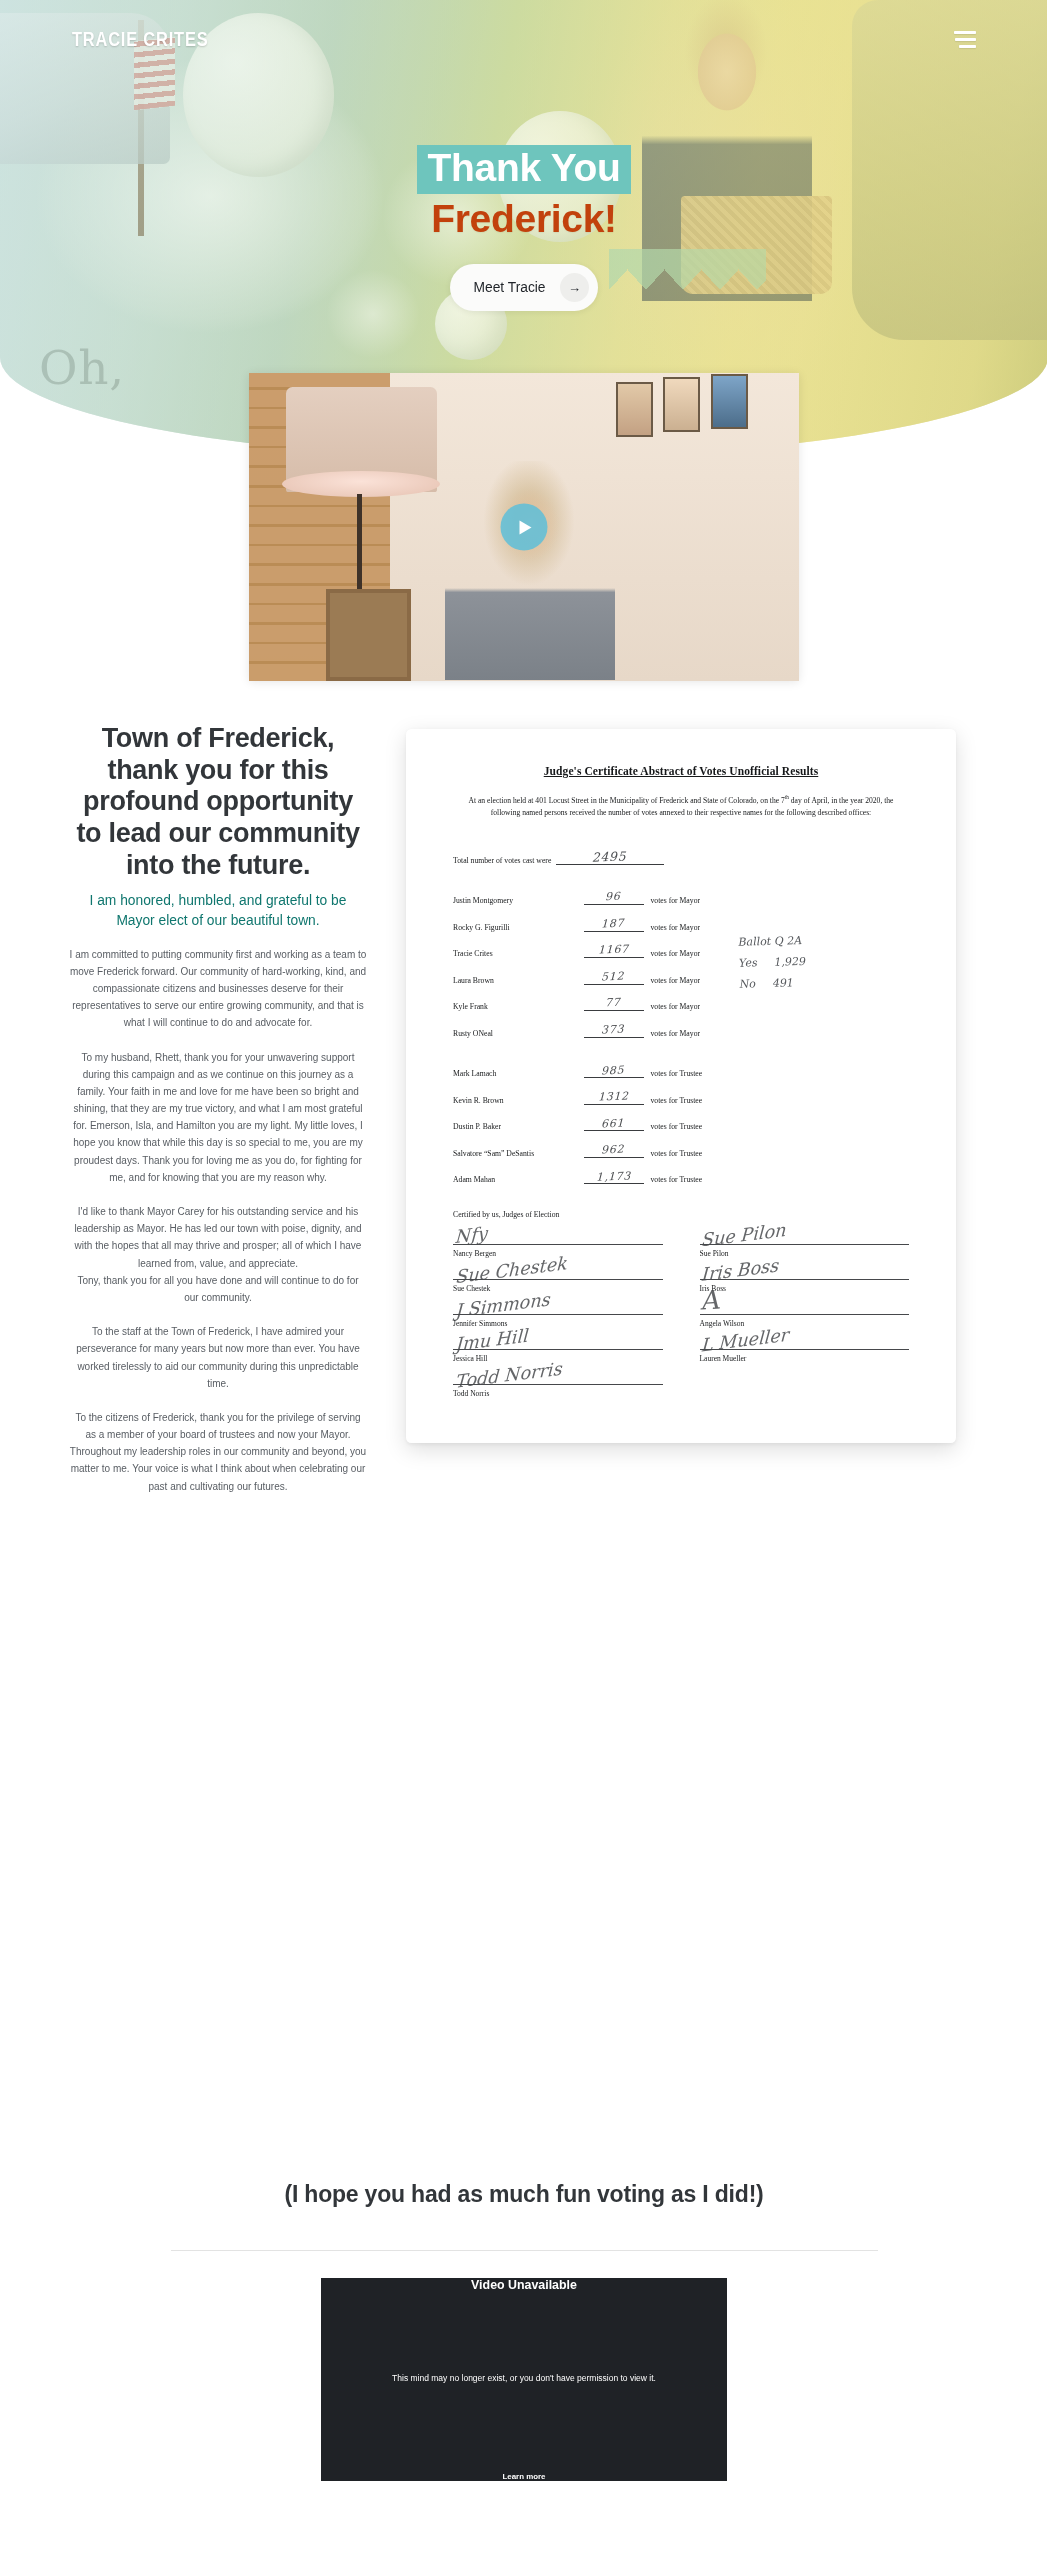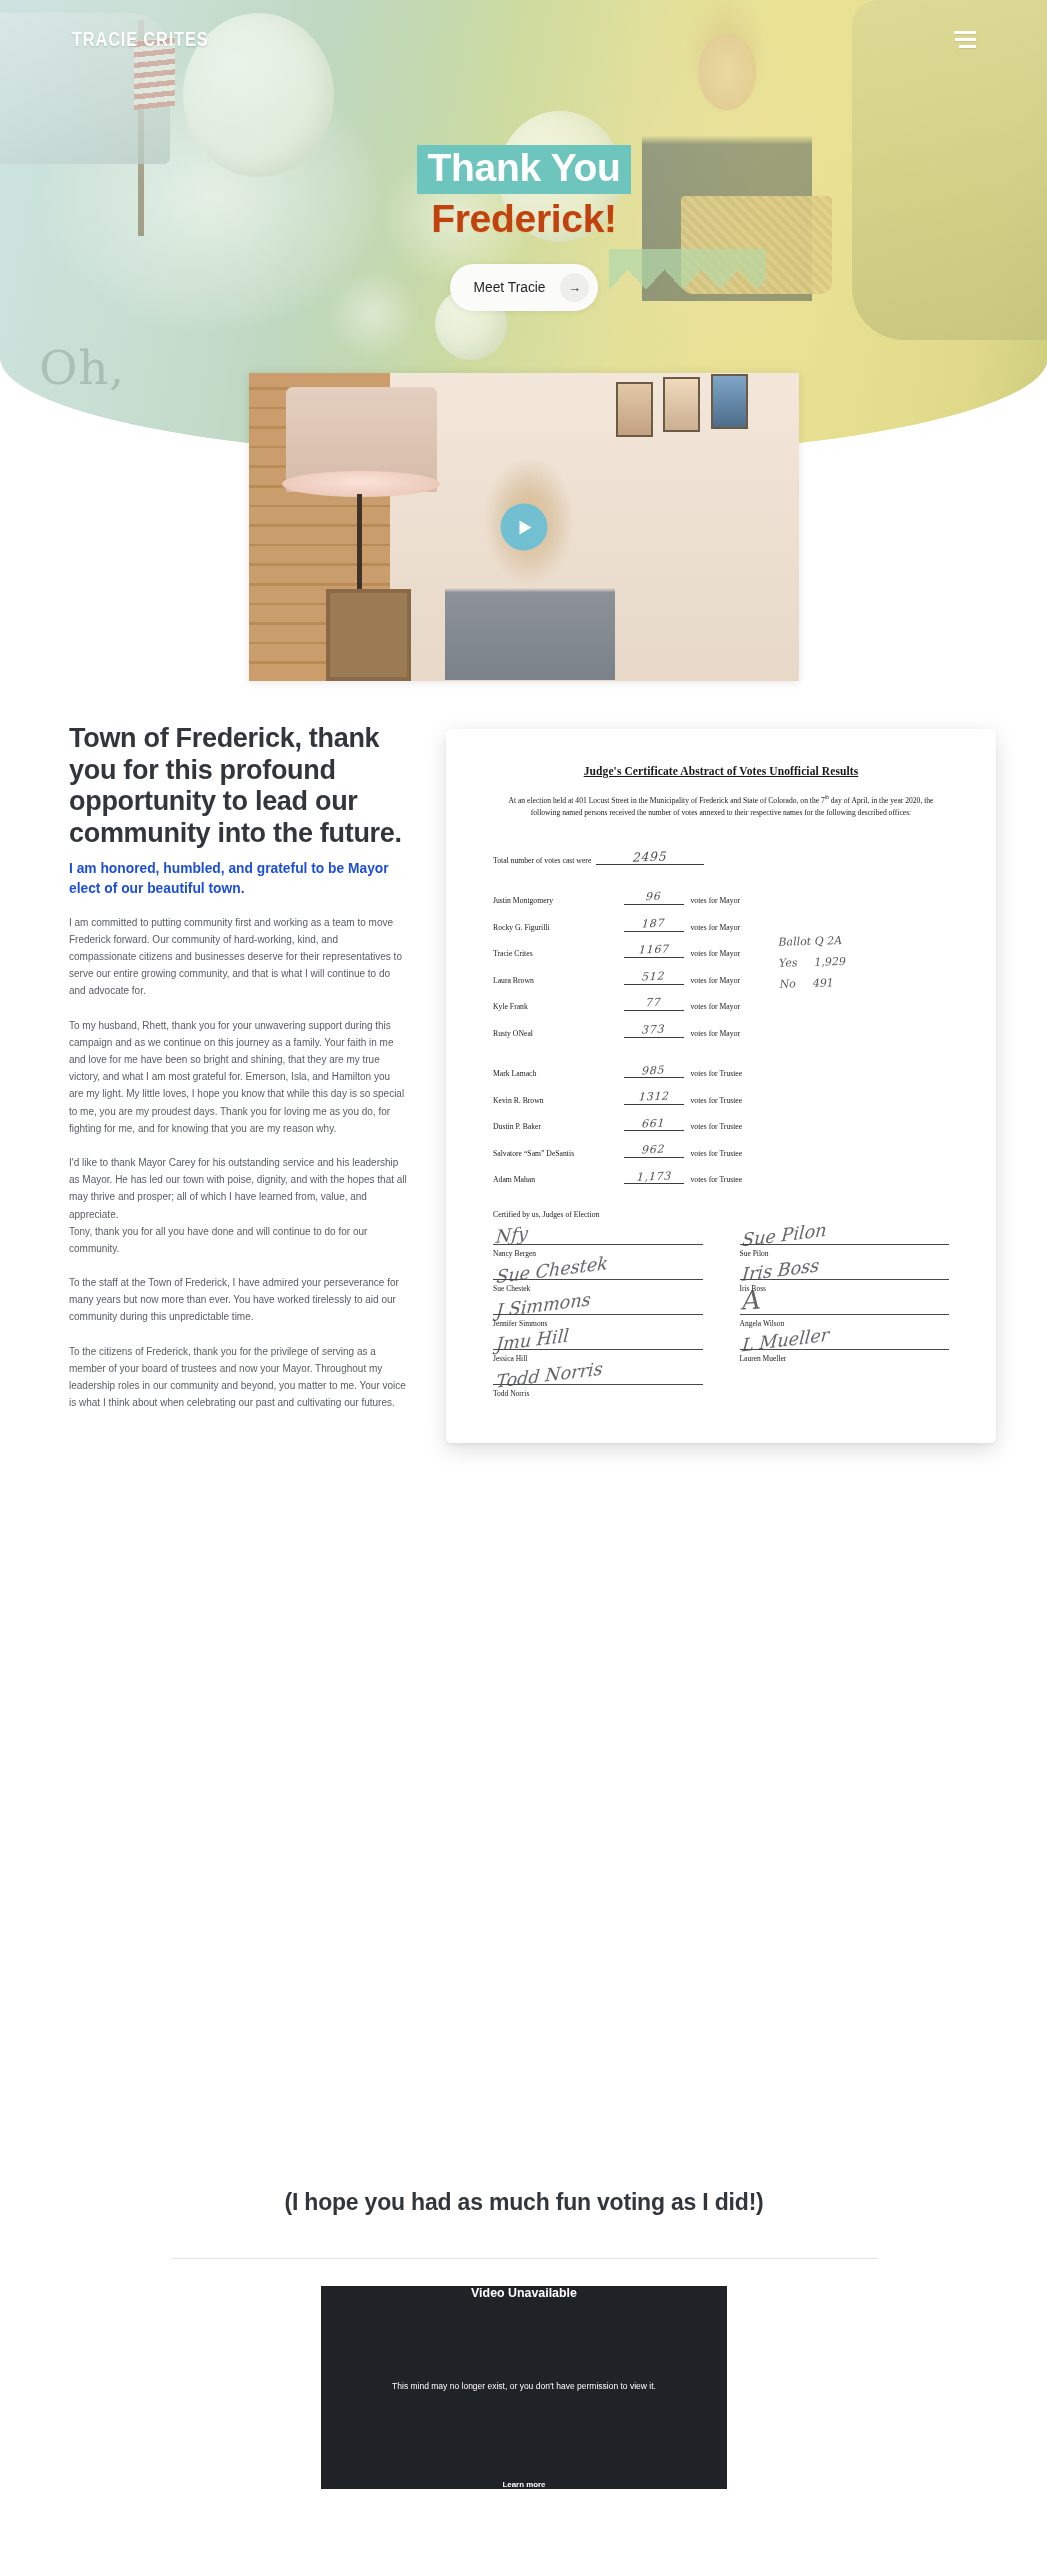--- a/index.html
+++ b/index.html
@@ -180,29 +180,29 @@
     border-left: 12.4px solid #ffffff;
     border-top: 7.9px solid transparent;
     border-bottom: 7.9px solid transparent;
   }
 
   
   .main {
     position:absolute; left:0; top: 707px; width: 1048px;
     display:flex; align-items:flex-start; padding: 0 0 0 0;
   }
-  .col-left { width: 446px; padding: 15.7px 39px 0 69px; }
+  .col-left { width: 406px; padding: 15.7px 39px 0 69px; text-align: center; }
   .col-right { width: 602px; padding: 21.6px 69px 0 0; }
 
   h1.lead {
     margin: 0 0 9.2px 0; font-size: 27px; line-height: 1.18; font-weight: 800;
     color: #32363a; letter-spacing: -0.3px;
   }
   p.intro {
-    margin: 0 0 14.4px 0; font-size: 13.8px; line-height: 1.45; color:#1d4ed8; font-weight: 700;
+    margin: 0 0 14.4px 0; font-size: 13.8px; line-height: 1.45; color:#0f766e; font-weight: 400;
   }
   p.body {
     margin: 0 0 17px 0; font-size: 10px; line-height: 1.72; color:#585d63;
   }
   p.body.tight { margin-bottom: 0; }
 
   
   .cert-card {
     background:#ffffff; border-radius: 5.2px;
     box-shadow: 0 6.5px 22px rgba(0,0,0,.13), 0 1.3px 3.9px rgba(0,0,0,.05);
@@ -247,21 +247,21 @@
     position:absolute; left: 2.6px; bottom: 13px; font-family:"DejaVu Serif", serif;
     font-style: italic; font-size: 17.7px; color:#4a4c4f; transform: rotate(-7deg) skewX(-12deg);
     white-space: nowrap; opacity:.85;
   }
 
   
   .bottom {
     position:absolute; left:0; top: 2180px; width: 1048px; text-align:center;
   }
   h2.closing {
-    margin: 8px auto; max-width: 720px; font-size: 23px; font-weight: 800;
+    margin: 0 auto; max-width: 720px; font-size: 23px; font-weight: 800;
     color:#32363a; line-height: 1.25; letter-spacing:-0.2px;
   }
   .divider { width: 707px; height:0.7px; background:#e3e3e3; margin: 41px auto 0 auto; }
   .video-unavailable {
     width: 406px; height: 203px; margin: 27.5px auto 0 auto; background:#1f2226;
     display:flex; flex-direction:column; align-items:center; justify-content:space-between;
     color:#ffffff; padding: 0 26px;
   }
   .vu-title { font-size: 12.4px; font-weight: 700; margin-bottom: 5.2px; }
   .vu-sub { font-size: 8.5px; line-height: 1.45; text-align:center; margin-bottom: 13px; }

